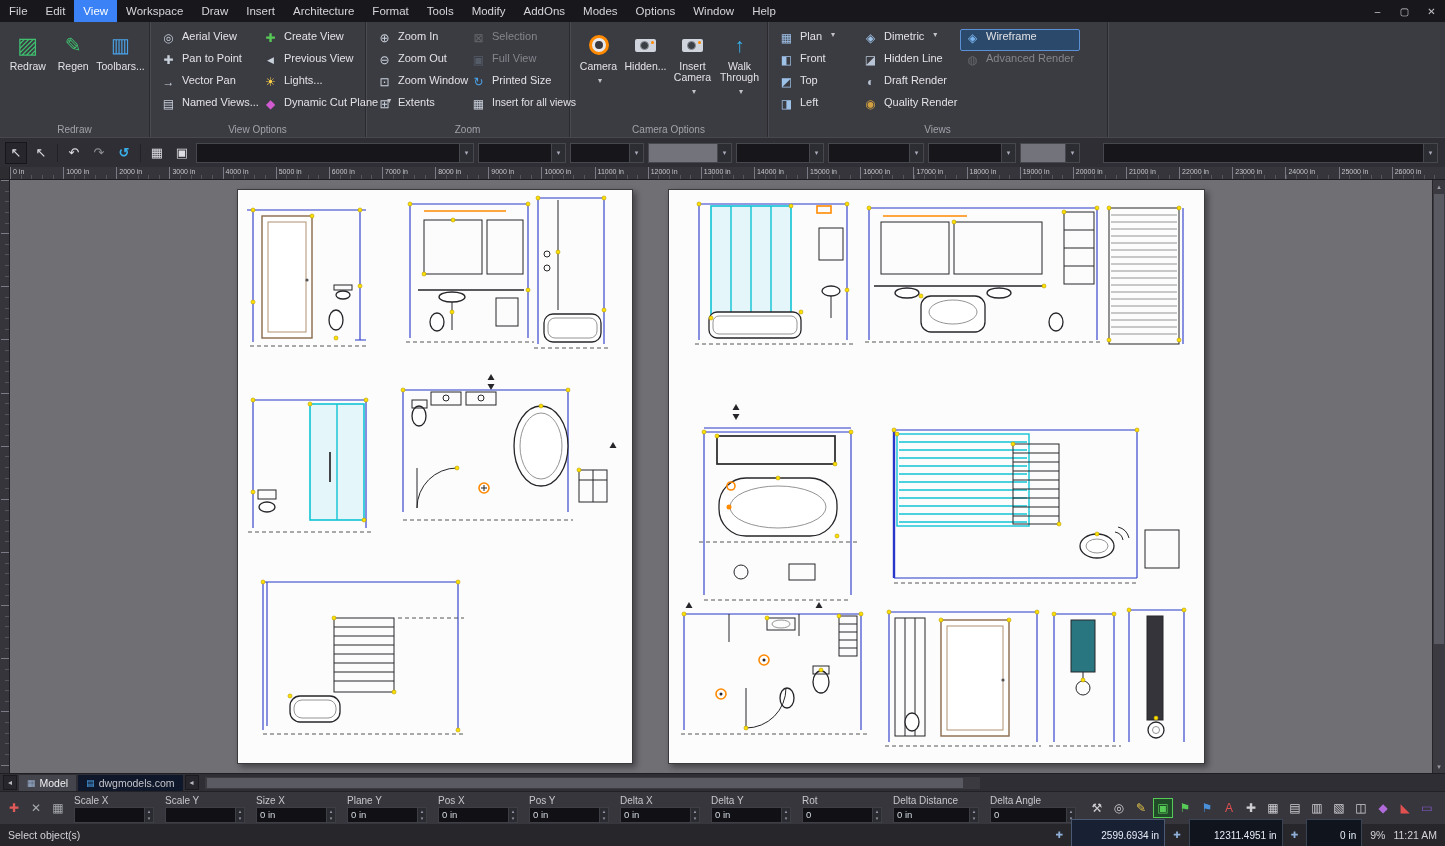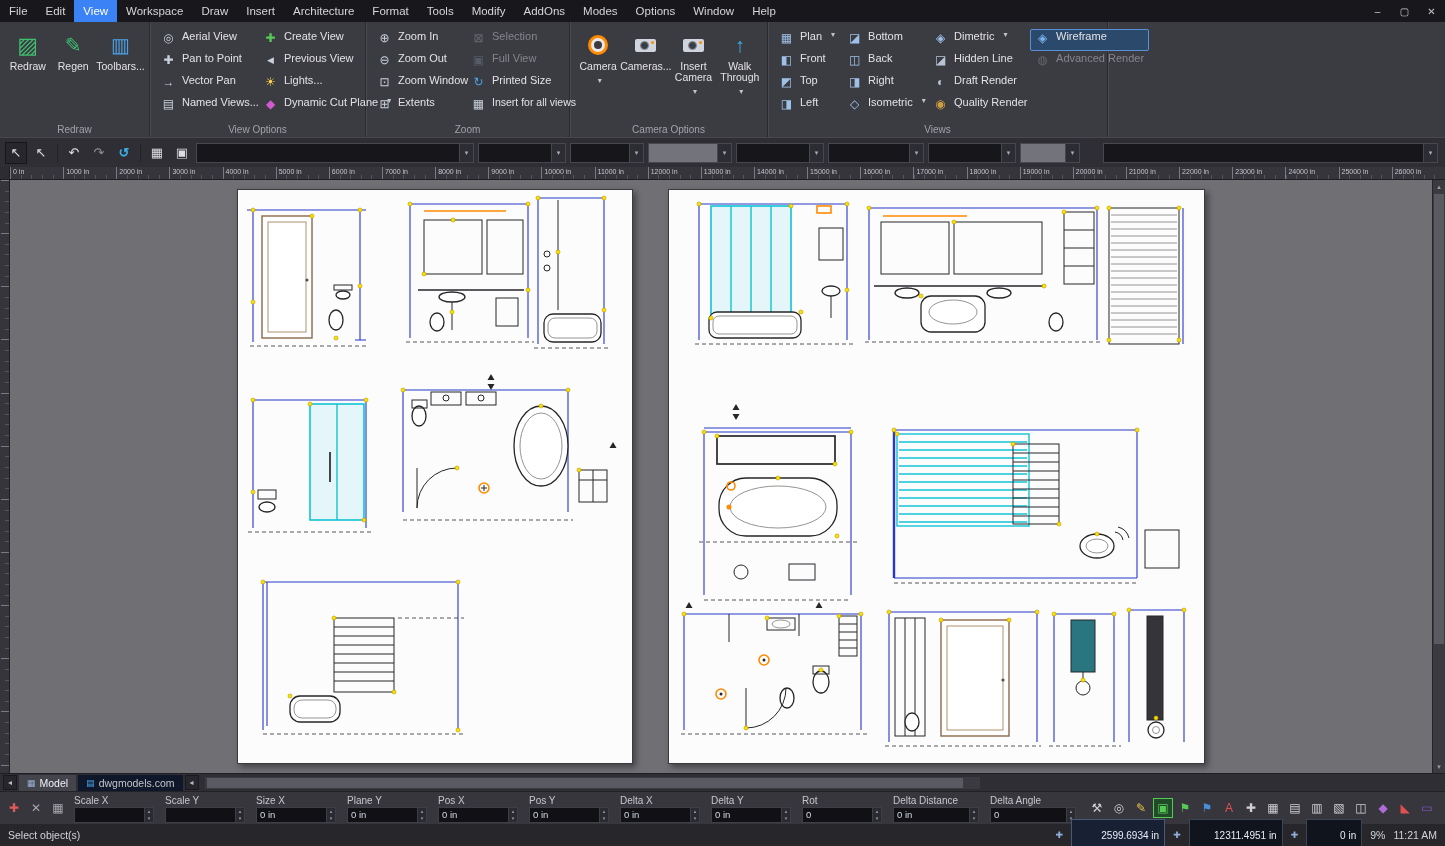--- a/index.html
+++ b/index.html
@@ -336,21 +336,21 @@
         <div class="bigbtn caret">
           <span class="bico">
               <span class="ic-camring"></span>
             </span>
           <span>Camera</span>
         </div>
         <div class="bigbtn">
           <span class="bico">
               <span class="ic-cam"></span>
             </span>
-          <span>Cameras...</span>
+          <span>Hidden...</span>
         </div>
         <div class="bigbtn caret">
           <span class="bico">
               <span class="ic-cam"></span>
             </span>
           <span>Insert Camera</span>
         </div>
         <div class="bigbtn caret">
           <span class="bico ic-walk"></span>
           <span>Walk Through</span>
@@ -370,38 +370,20 @@
               <span class="ri ic-front"></span>
               <span>Front</span>
             </div>
           <div class="ritem">
               <span class="ri ic-top"></span>
               <span>Top</span>
             </div>
           <div class="ritem">
               <span class="ri ic-left"></span>
               <span>Left</span>
-            </div>
-        </div>
-        <div class="rcol" style="width:84px">
-          <div class="ritem">
-              <span class="ri ic-bottom"></span>
-              <span>Bottom</span>
-            </div>
-          <div class="ritem">
-              <span class="ri ic-back"></span>
-              <span>Back</span>
-            </div>
-          <div class="ritem">
-              <span class="ri ic-right"></span>
-              <span>Right</span>
-            </div>
-          <div class="ritem caret">
-              <span class="ri ic-iso"></span>
-              <span>Isometric</span>
             </div>
         </div>
         <div class="rcol" style="width:100px">
           <div class="ritem caret">
               <span class="ri ic-dime"></span>
               <span>Dimetric</span>
             </div>
           <div class="ritem">
               <span class="ri ic-hidden"></span>
               <span>Hidden Line</span>

